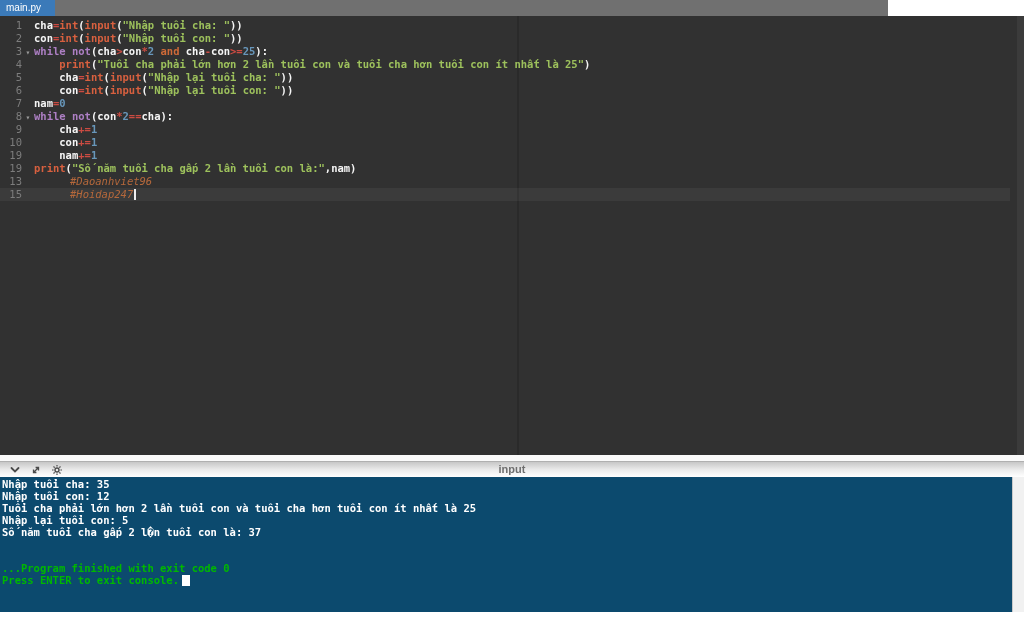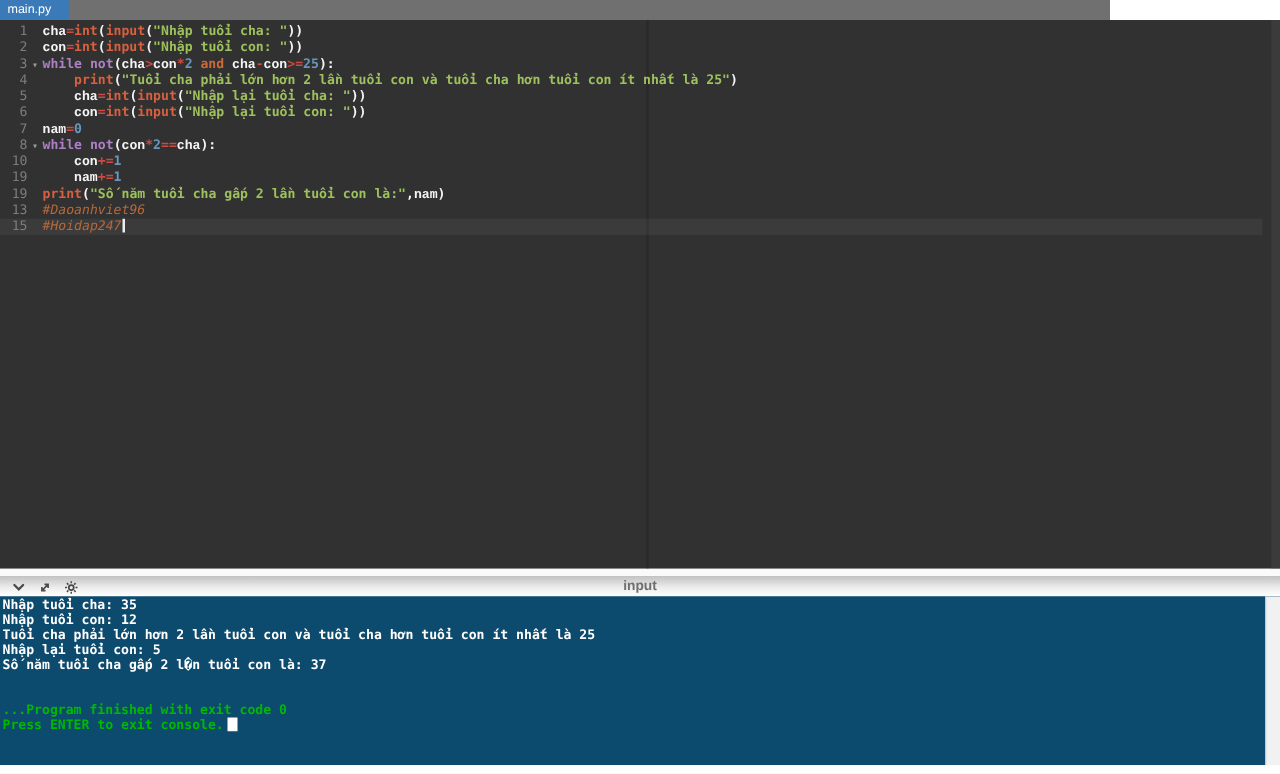--- a/index.html
+++ b/index.html
@@ -14,29 +14,29 @@
   
   .editor { position:absolute; left:0; top:16px; width:1024px; height:439px; background:#313131; overflow:hidden; }
   .print-margin { position:absolute; left:517px; top:0; width:2px; height:439px; background:#2a2a2a; }
   .editor-scrollbar { position:absolute; right:0; top:0; width:7px; height:439px; background:#3b3b3b; }
   .code-lines { position:absolute; left:0; top:3px; width:1010px; }
   .code-line { position:relative; height:13px; line-height:13px; font-size:10.5px; white-space:pre; }
   .code-line.active { background:rgba(255,255,255,0.05); }
   .gnum { display:inline-block; width:22px; text-align:right; color:#7d7d7d; font-weight:400; }
   .gfold { display:inline-block; width:12px; text-align:center; color:#9a9a9a; font-size:8px; cursor:pointer; }
   .ltext { font-weight:700; color:#f5f5f5; }
-  .tk-id  { color:#f5f5f5;font-family:Liberation Mono, monospace; }
+  .tk-id  { color:#f5f5f5; }
   .tk-p   { color:#f5f5f5; }
   .tk-kw  { color:#ad7fc4; }
   .tk-kwo { color:#cf6a38; }
   .tk-op  { color:#cb4b42; }
   .tk-fn  { color:#d8603f; }
   .tk-num { color:#6897bb; }
   .tk-str { color:#9dc15c; }
-  .tk-com { color:#b5683b; font-style:italic; font-weight:400; }
+  .tk-com { color:#b5683b; font-style:italic; font-weight:400;margin-left:36px; }
   .caret { display:inline-block; width:2px; height:11px; background:#eeeeee; vertical-align:-2px; margin-left:1px; }
 
   
   .splitter { position:absolute; left:0; top:455px; width:1024px; height:6px; background:#fafafa; cursor:row-resize; }
   .console-header { position:absolute; left:0; top:461px; width:1024px; height:16px;
                     background:linear-gradient(#c7c7c7, #ededed 55%, #ffffff);
                     border-top:1px solid #b0b0b0; display:flex; align-items:center; }
   .hicon { display:inline-flex; width:12px; height:12px; margin-left:9px; cursor:pointer; align-items:center; justify-content:center; }
   .input-label { position:absolute; left:0; right:0; top:1px; text-align:center; color:#6e6e6e;
                  font-family:"Liberation Sans", sans-serif; font-size:11px; font-weight:700; }
@@ -66,20 +66,21 @@
     <div class="print-margin"></div>
     <div class="code-lines">
         <div class="code-line"><span class="gnum">1</span><span class="gfold"></span><span class="ltext"><span class="tk-id">cha</span><span class="tk-op">=</span><span class="tk-fn">int</span><span class="tk-p">(</span><span class="tk-fn">input</span><span class="tk-p">(</span><span class="tk-str">"Nhập tuổi cha: "</span><span class="tk-p">))</span></span></div>
         <div class="code-line"><span class="gnum">2</span><span class="gfold"></span><span class="ltext"><span class="tk-id">con</span><span class="tk-op">=</span><span class="tk-fn">int</span><span class="tk-p">(</span><span class="tk-fn">input</span><span class="tk-p">(</span><span class="tk-str">"Nhập tuổi con: "</span><span class="tk-p">))</span></span></div>
         <div class="code-line"><span class="gnum">3</span><span class="gfold">▾</span><span class="ltext"><span class="tk-kw">while</span><span class="tk-p"> </span><span class="tk-kw">not</span><span class="tk-p">(</span><span class="tk-id">cha</span><span class="tk-op">&gt;</span><span class="tk-id">con</span><span class="tk-op">*</span><span class="tk-num">2</span><span class="tk-p"> </span><span class="tk-kwo">and</span><span class="tk-p"> </span><span class="tk-id">cha</span><span class="tk-op">-</span><span class="tk-id">con</span><span class="tk-op">&gt;=</span><span class="tk-num">25</span><span class="tk-p">):</span></span></div>
         <div class="code-line"><span class="gnum">4</span><span class="gfold"></span><span class="ltext"><span class="tk-p">    </span><span class="tk-fn">print</span><span class="tk-p">(</span><span class="tk-str">"Tuổi cha phải lớn hơn 2 lần tuổi con và tuổi cha hơn tuổi con ít nhất là 25"</span><span class="tk-p">)</span></span></div>
         <div class="code-line"><span class="gnum">5</span><span class="gfold"></span><span class="ltext"><span class="tk-p">    </span><span class="tk-id">cha</span><span class="tk-op">=</span><span class="tk-fn">int</span><span class="tk-p">(</span><span class="tk-fn">input</span><span class="tk-p">(</span><span class="tk-str">"Nhập lại tuổi cha: "</span><span class="tk-p">))</span></span></div>
         <div class="code-line"><span class="gnum">6</span><span class="gfold"></span><span class="ltext"><span class="tk-p">    </span><span class="tk-id">con</span><span class="tk-op">=</span><span class="tk-fn">int</span><span class="tk-p">(</span><span class="tk-fn">input</span><span class="tk-p">(</span><span class="tk-str">"Nhập lại tuổi con: "</span><span class="tk-p">))</span></span></div>
         <div class="code-line"><span class="gnum">7</span><span class="gfold"></span><span class="ltext"><span class="tk-id">nam</span><span class="tk-op">=</span><span class="tk-num">0</span></span></div>
         <div class="code-line"><span class="gnum">8</span><span class="gfold">▾</span><span class="ltext"><span class="tk-kw">while</span><span class="tk-p"> </span><span class="tk-kw">not</span><span class="tk-p">(</span><span class="tk-id">con</span><span class="tk-op">*</span><span class="tk-num">2</span><span class="tk-op">==</span><span class="tk-id">cha</span><span class="tk-p">):</span></span></div>
+        <div class="code-line"><span class="gnum">9</span><span class="gfold"></span><span class="ltext"><span class="tk-p">    </span><span class="tk-id">cha</span><span class="tk-op">+=</span><span class="tk-num">1</span></span></div>
         <div class="code-line"><span class="gnum">10</span><span class="gfold"></span><span class="ltext"><span class="tk-p">    </span><span class="tk-id">con</span><span class="tk-op">+=</span><span class="tk-num">1</span></span></div>
         <div class="code-line"><span class="gnum">19</span><span class="gfold"></span><span class="ltext"><span class="tk-p">    </span><span class="tk-id">nam</span><span class="tk-op">+=</span><span class="tk-num">1</span></span></div>
         <div class="code-line"><span class="gnum">19</span><span class="gfold"></span><span class="ltext"><span class="tk-fn">print</span><span class="tk-p">(</span><span class="tk-str">"Số năm tuổi cha gấp 2 lần tuổi con là:"</span><span class="tk-p">,</span><span class="tk-id">nam</span><span class="tk-p">)</span></span></div>
         <div class="code-line"><span class="gnum">13</span><span class="gfold"></span><span class="ltext"><span class="tk-com">#Daoanhviet96</span></span></div>
         <div class="code-line active"><span class="gnum">15</span><span class="gfold"></span><span class="ltext"><span class="tk-com">#Hoidap247</span><span class="caret"></span></span></div>
       </div>
     <div class="editor-scrollbar"></div>
   </div>
 
   <div class="splitter"></div>

